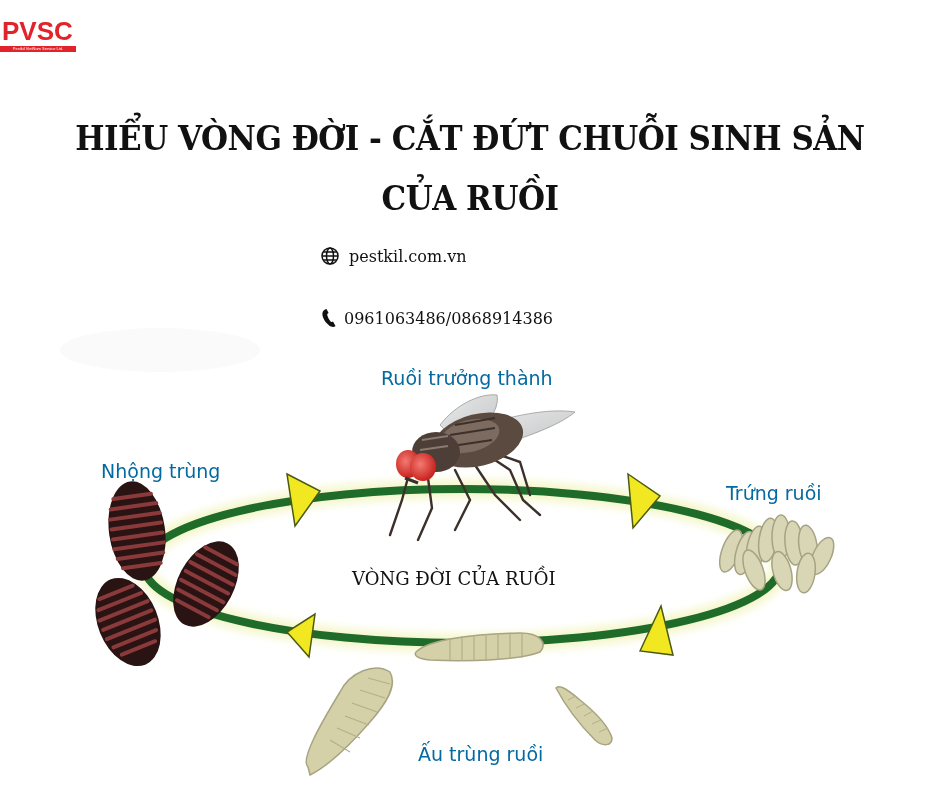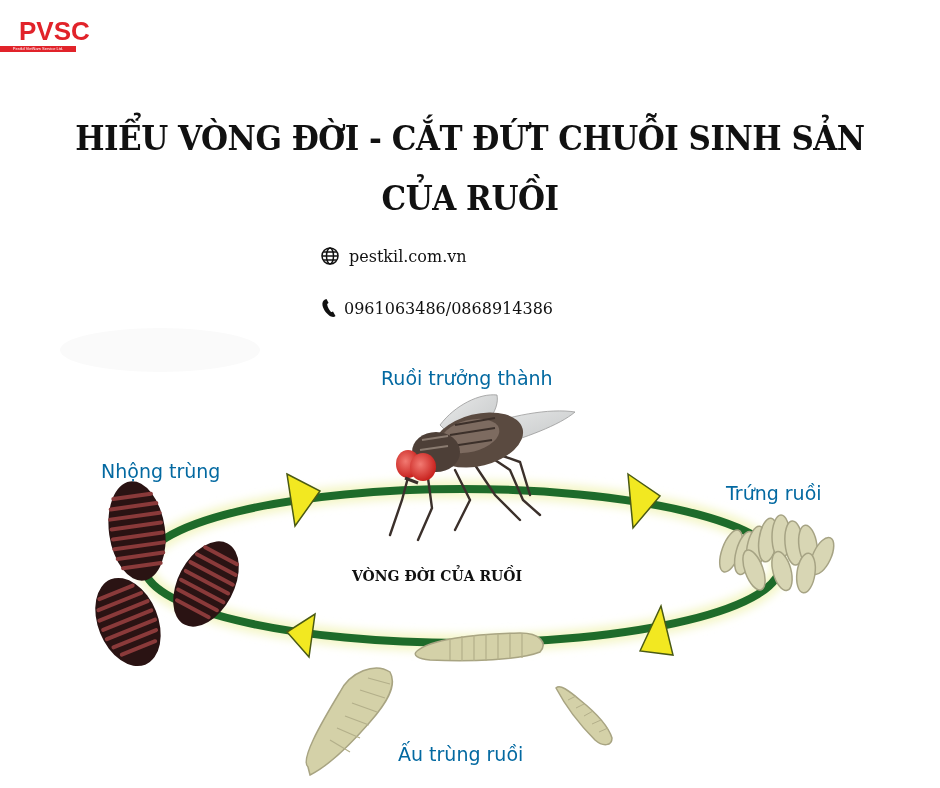--- a/index.html
+++ b/index.html
@@ -1,28 +1,28 @@
 <!DOCTYPE html>
 <html><head>
 <meta charset="utf-8">
 <style>
   html, body { margin: 0; padding: 0; background: #ffffff; }
   body { width: 940px; height: 788px; position: relative; overflow: hidden; font-family: "DejaVu Sans", sans-serif; }
   .logo { position: absolute; left: 0; top: 18px; width: 80px; }
-  .logo-text { color: #e1232a; font-family: "Liberation Sans", sans-serif; font-weight: bold; font-size: 26px; line-height: 26px; letter-spacing: 0px; padding-left: 19px; }
+  .logo-text { color: #e1232a; font-family: "Liberation Sans", sans-serif; font-weight: bold; font-size: 26px; line-height: 26px; letter-spacing: 0px; padding-left: 2px; }
   .logo-tag { background: #e1232a; color: #fff; font-family: "Liberation Sans", sans-serif; font-size: 4px; line-height: 6px; height: 6px; margin-top: 2px; width: 76px; text-align: center; white-space: nowrap; overflow: hidden; }
   .title { position: absolute; left: 40px; width: 860px; top: 112px; text-align: center; font-family: "DejaVu Serif", serif; font-weight: bold; font-size: 31px; line-height: 56px; color: #111; letter-spacing: -0.5px; transform: scaleY(1.08); }
   .contact { position: absolute; left: 320px; font-family: "DejaVu Serif", serif; font-size: 16px; color: #111; display: flex; align-items: center; margin-top: 8px; }
   .contact .icon { display: inline-block; width: 20px; height: 20px; margin-right: 9px; }
   .c1 { top: 238px; }
-  .c2 { top: 290px; justify-content: center; }
+  .c2 { top: 300px; justify-content: center; }
   .c2 .icon { margin-right: 4px; }
   .diagram { position: absolute; left: 0; top: 320px; width: 940px; height: 468px; }
   .lbl { position: absolute; font-family: "DejaVu Sans", sans-serif; font-size: 19px; color: #0369a1; white-space: nowrap; }
-  .center-lbl { position: absolute; left: 352px; top: 568px; font-family: "DejaVu Serif", serif; font-weight: bold; font-size: 14px; color: #111; white-space: nowrap; }
+  .center-lbl { position: absolute; left: 352px; top: 568px; font-family: "DejaVu Serif", serif; font-weight: normal; font-size: 18px; color: #111; white-space: nowrap; }
 </style>
 </head>
 <body>
 
 <div class="logo">
   <div class="logo-text">PVSC</div>
   <div class="logo-tag">Pestkil VietNam Service Ltd.</div>
 </div>
 
 <div class="title">
@@ -172,15 +172,15 @@
         <line x1="102" y1="630" x2="154" y2="630"></line>
           <line x1="105" y1="640" x2="151" y2="640"></line>
         <line x1="110" y1="650" x2="146" y2="650"></line>
       </g>
     </g>
   </g>
 </svg>
 
 <div class="lbl" style="left:381px; top:367px;">Ruồi trưởng thành</div>
 <div class="lbl" style="left:726px; top:482px;">Trứng ruồi</div>
-<div class="lbl" style="left:398px; top:743px;">Ấu trùng ruồi</div>
+<div class="lbl" style="left:418px; top:743px;">Ấu trùng ruồi</div>
 <div class="lbl" style="left:101px; top:460px;">Nhộng trùng</div>
 <div class="center-lbl">VÒNG ĐỜI CỦA RUỒI</div>
 
 </body></html>

